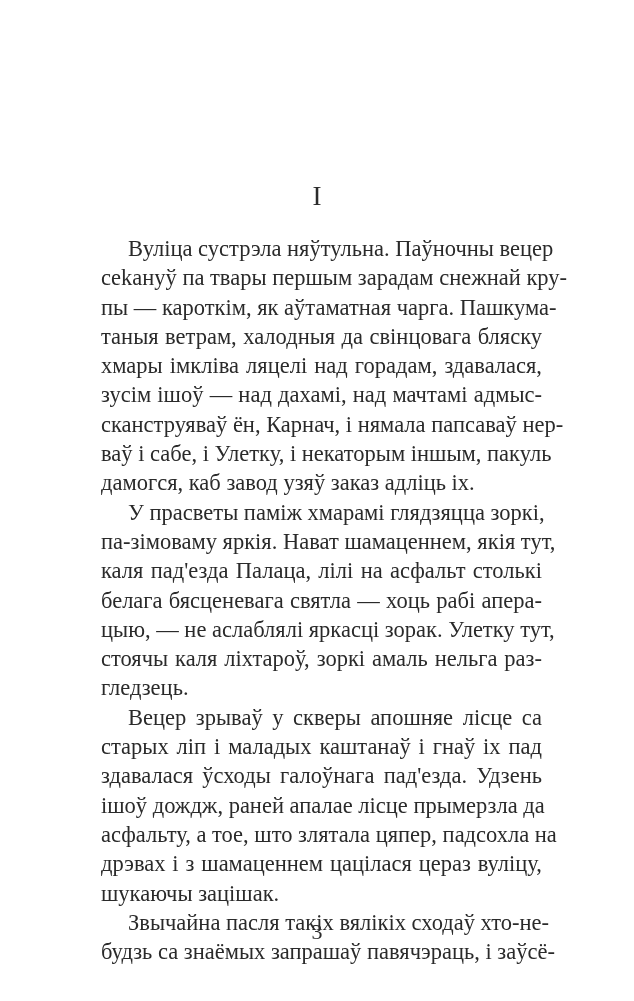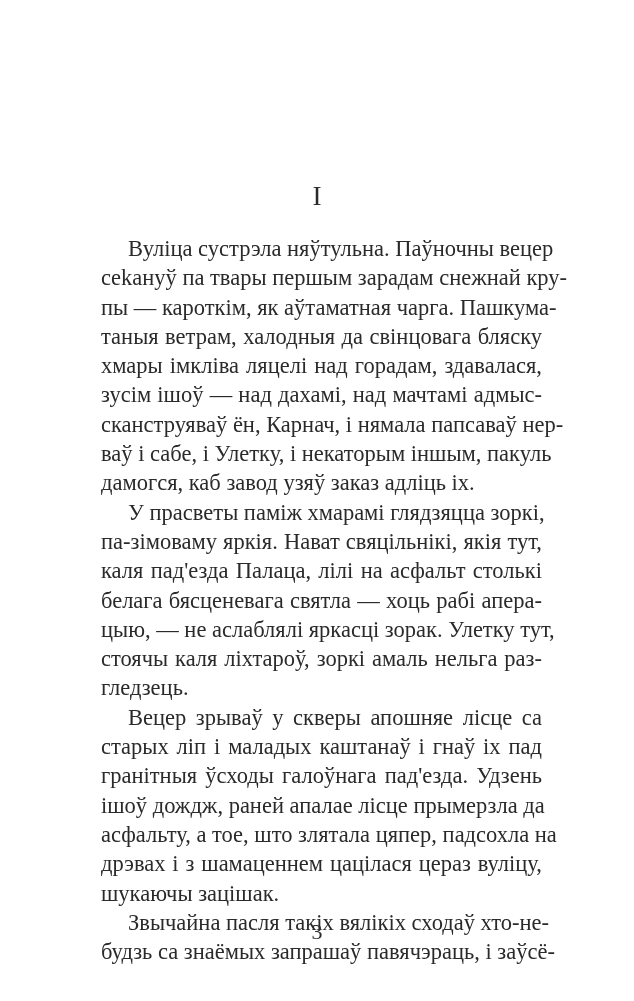--- a/index.html
+++ b/index.html
@@ -80,30 +80,30 @@
     <span class="line">сekануў па твары першым зарадам снежнай кру-</span>
     <span class="line">пы — кароткім, як аўтаматная чарга. Пашкума-</span>
     <span class="line">таныя ветрам, халодныя да свінцовага бляску</span>
     <span class="line">хмары імкліва ляцелі над горадам, здавалася,</span>
     <span class="line">зусім ішоў — над дахамі, над мачтамі адмыс-</span>
     <span class="line">сканструяваў ён, Карнач, і нямала папсаваў нер-</span>
     <span class="line">ваў і сабе, і Улетку, і некаторым іншым, пакуль</span>
     <span class="line last">дамогся, каб завод узяў заказ адліць іх.</span>
 
     <span class="line indent">У прасветы паміж хмарамі глядзяцца зоркі,</span>
-    <span class="line">па-зімоваму яркія. Нават свяцільнікі, якія тут,</span>
+    <span class="line">па-зімоваму яркія. Нават шамаценнем, якія тут,</span>
     <span class="line">каля пад'езда Палаца, лілі на асфальт столькі</span>
     <span class="line">белага бясценевага святла — хоць рабі апера-</span>
     <span class="line">цыю, — не аслаблялі яркасці зорак. Улетку тут,</span>
     <span class="line">стоячы каля ліхтароў, зоркі амаль нельга раз-</span>
     <span class="line last">гледзець.</span>
 
     <span class="line indent">Вецер зрываў у скверы апошняе лісце са</span>
     <span class="line">старых ліп і маладых каштанаў і гнаў іх пад</span>
-    <span class="line">гранітныя ўсходы галоўнага пад'езда. Удзень</span>
+    <span class="line">здавалася ўсходы галоўнага пад'езда. Удзень</span>
     <span class="line">ішоў дождж, раней апалае лісце прымерзла да</span>
     <span class="line">асфальту, а тое, што злятала цяпер, падсохла на</span>
     <span class="line">дрэвах і з шамаценнем цацілася цераз вуліцу,</span>
     <span class="line last">шукаючы зацішак.</span>
 
     <span class="line indent">Звычайна пасля такіх вялікіх сходаў хто-не-</span>
     <span class="line">будзь са знаёмых запрашаў павячэраць, і заўсё-</span>
   </div>
 
   <div class="page-number">3</div>

